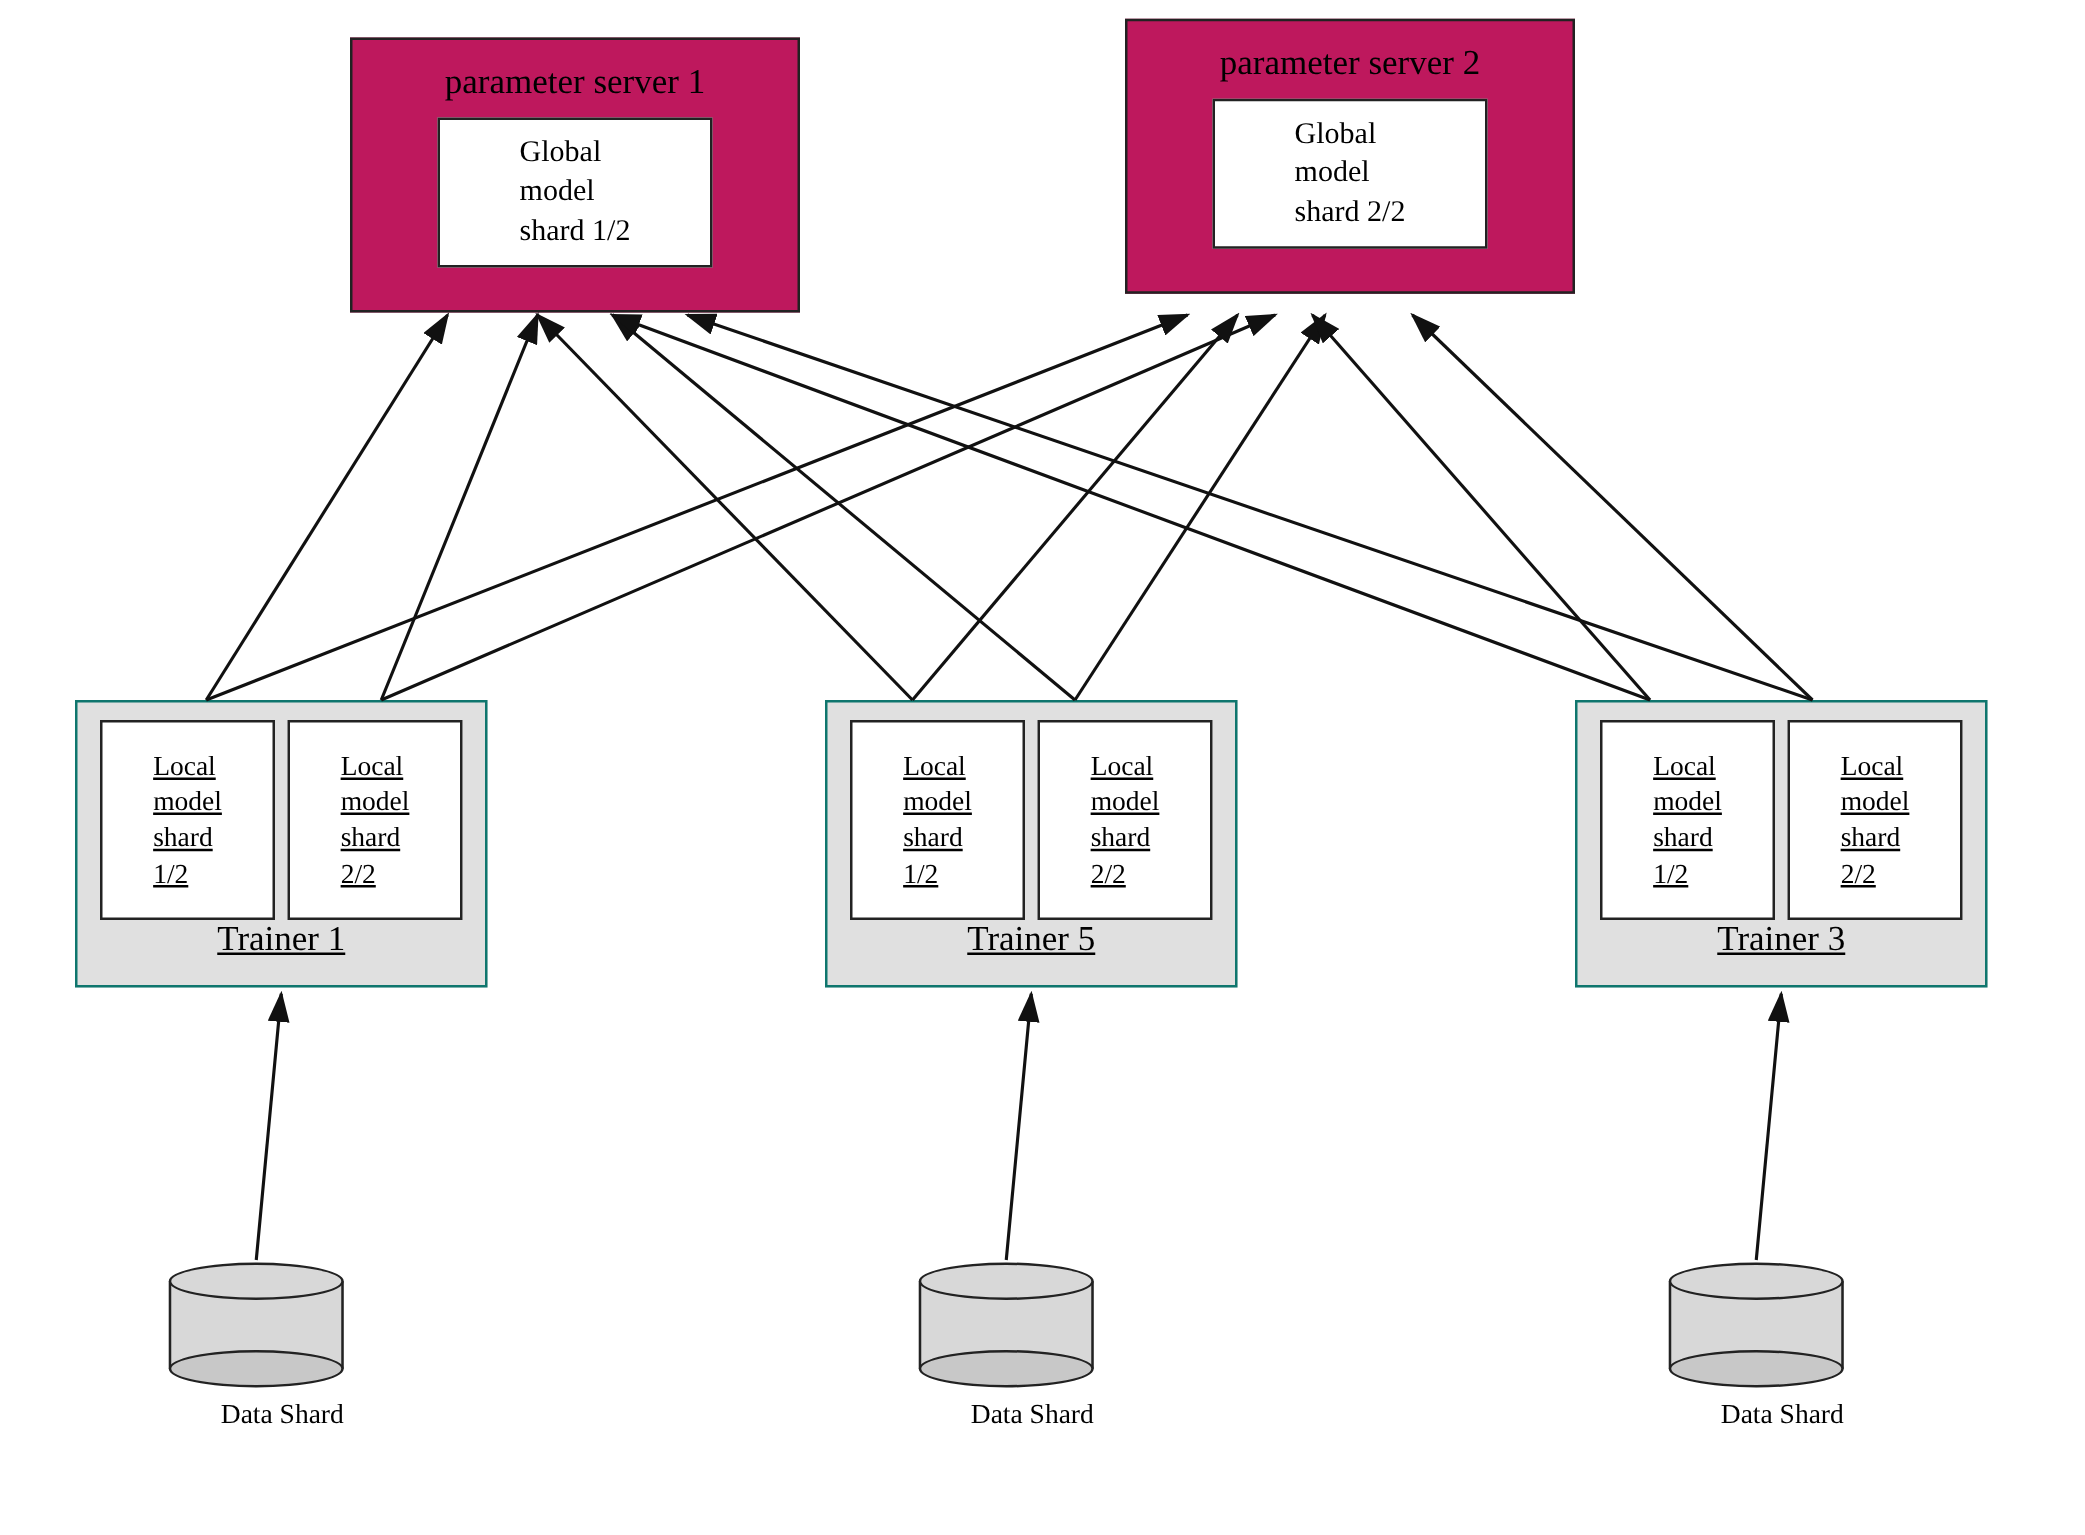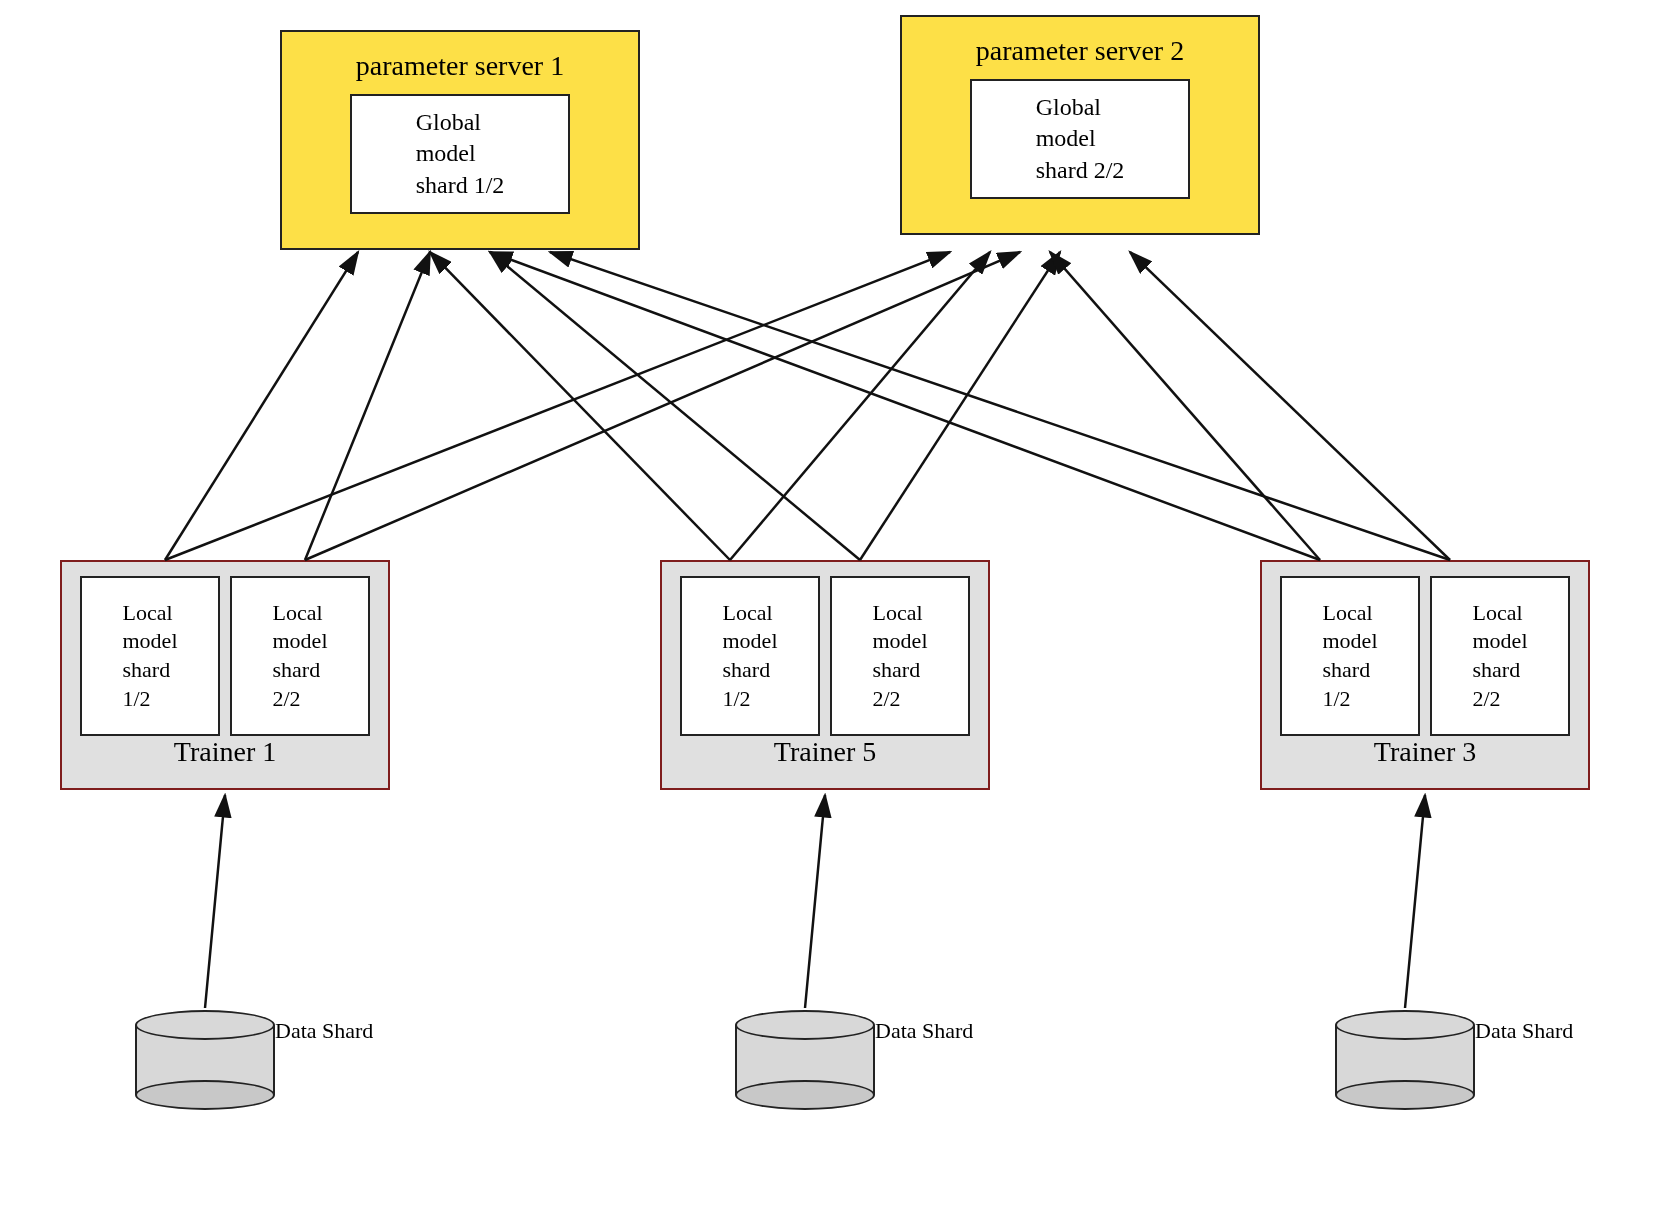--- a/index.html
+++ b/index.html
@@ -12,21 +12,21 @@
       position: relative;
     }
     .diagram {
       width: 1668px;
       height: 1228px;
       position: relative;
     }
     
     .param-server {
       position: absolute;
-      background: #fde047;
+      background: #be185d;
       border: 2px solid #222;
       display: flex;
       flex-direction: column;
       align-items: center;
       padding: 18px 18px 34px 18px;
     }
     .param-server-title {
       font-size: 28px;
       font-weight: normal;
       margin-bottom: 12px;
@@ -39,43 +39,44 @@
       align-items: center;
       justify-content: center;
       text-align: left;
       font-size: 24px;
       line-height: 1.3;
     }
     
     .trainer {
       position: absolute;
       background: #e0e0e0;
-      border: 2px solid #7f1d1d;
+      border: 2px solid #0f766e;
       display: flex;
       flex-direction: column;
       align-items: center;
       padding: 14px 14px 14px 14px;
+      text-decoration: underline;
     }
     .trainer-title {
       font-size: 28px;
       font-weight: normal;
       margin-top: 0;
       text-align: center;
     }
     .trainer-shards {
       display: flex;
       flex-direction: row;
       gap: 10px;
     }
     
     .data-shard-container {
       position: absolute;
       display: flex;
-      flex-direction: row;
-      align-items: flex-start;
+      flex-direction: column;
+      align-items: flex-end;
     }
     .cylinder {
       position: relative;
       display: flex;
       flex-direction: column;
       align-items: center;
     }
     .cylinder-top {
       width: 140px;
       height: 30px;

